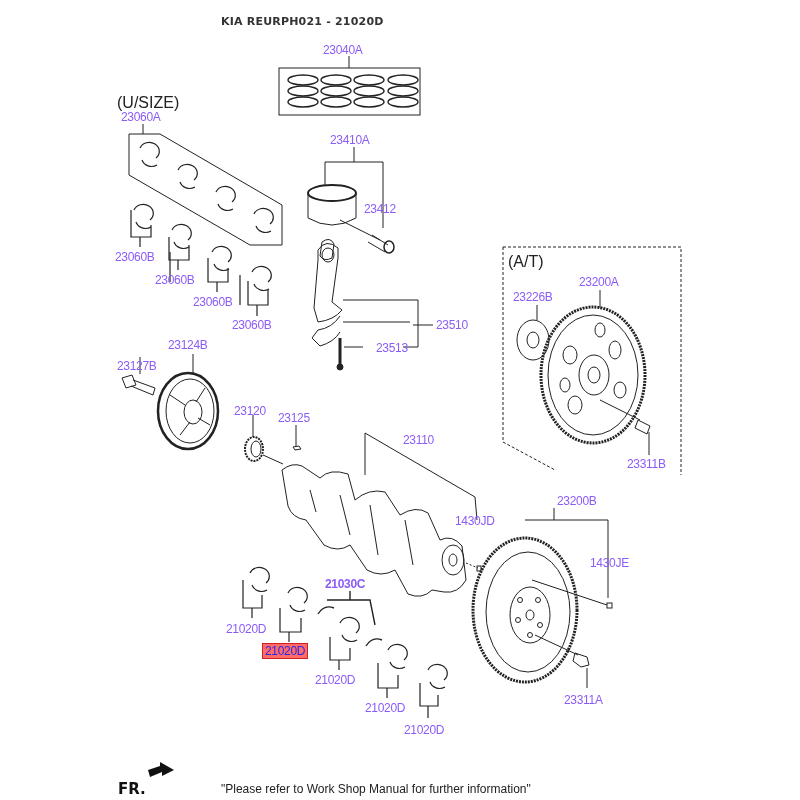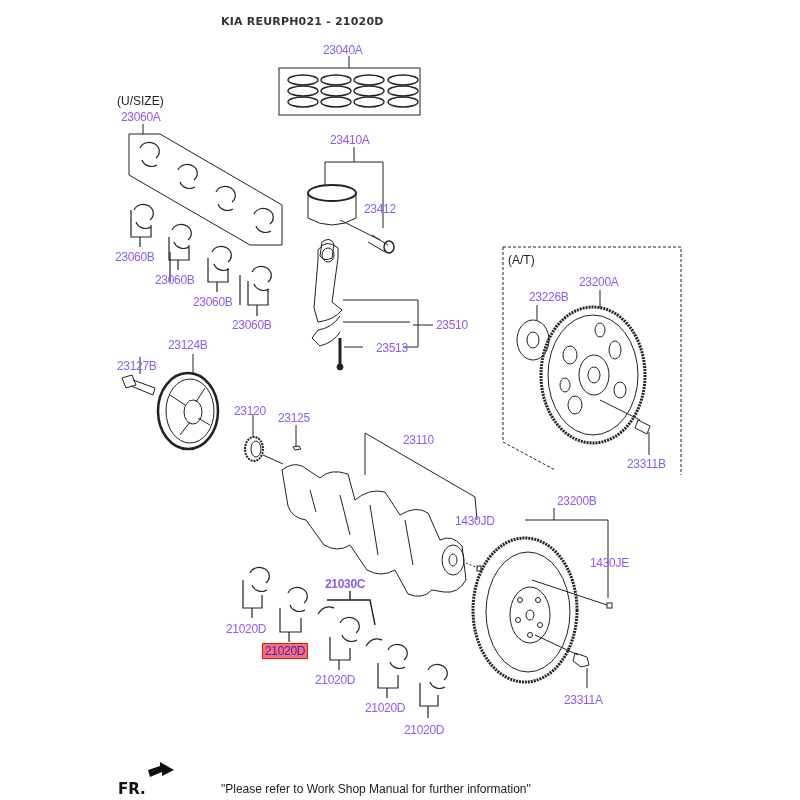--- a/index.html
+++ b/index.html
@@ -1,19 +1,19 @@
 <!DOCTYPE html>
 <html><head>
 <meta charset="utf-8">
 <style>
   html, body { margin: 0; padding: 0; background: #ffffff; }
   body { width: 800px; height: 800px; position: relative; overflow: hidden; font-family: "DejaVu Sans", sans-serif; }
   .title { position: absolute; left: 221px; top: 15px; font-size: 11px; color: #333333; font-weight: bold; letter-spacing: 0.2px; }
   .lbl { position: absolute; font-family: "Liberation Sans", sans-serif; font-size: 12px; color: #8b5cf6; letter-spacing: -0.3px; white-space: nowrap; }
-  .lbl-black { position: absolute; font-family: "Liberation Sans", sans-serif; font-size: 12px; color: #222222; white-space: nowrap; }
+  .lbl-black { position: absolute; font-family: "Liberation Sans", sans-serif; font-size: 16px; color: #222222; white-space: nowrap; }
   .hl { background: rgba(255, 80, 80, 0.85); border: 1px solid #d02020; color: #2a2ae6; padding: 0 2px; }
   svg.art { position: absolute; left: 0; top: 0; }
   .fr { position: absolute; left: 118px; top: 780px; font-family: "DejaVu Sans", sans-serif; font-weight: bold; font-size: 15px; color: #111; }
   .note { position: absolute; left: 221px; top: 782px; font-family: "Liberation Sans", sans-serif; font-size: 12px; color: #222; }
 </style>
 </head>
 <body>
 
 <div class="title">KIA REURPH021 - 21020D</div>
 
@@ -198,21 +198,21 @@
 <div class="lbl" style="left:323px;top:43px;">23040A</div>
 <div class="lbl" style="left:121px;top:110px;">23060A</div>
 <div class="lbl" style="left:330px;top:133px;">23410A</div>
 <div class="lbl" style="left:364px;top:202px;">23412</div>
 <div class="lbl" style="left:115px;top:250px;">23060B</div>
 <div class="lbl" style="left:155px;top:273px;">23060B</div>
 <div class="lbl" style="left:193px;top:295px;">23060B</div>
 <div class="lbl" style="left:232px;top:318px;">23060B</div>
 <div class="lbl" style="left:436px;top:318px;">23510</div>
 <div class="lbl" style="left:366px;top:341px;margin-left:10px;">23513</div>
-<div class="lbl" style="left:513px;top:290px;margin-left:16px;">23226B</div>
+<div class="lbl" style="left:513px;top:290px;">23226B</div>
 <div class="lbl" style="left:579px;top:275px;">23200A</div>
 <div class="lbl" style="left:627px;top:457px;">23311B</div>
 <div class="lbl" style="left:117px;top:347px;margin-top:12px;">23127B</div>
 <div class="lbl" style="left:168px;top:338px;">23124B</div>
 <div class="lbl" style="left:234px;top:404px;">23120</div>
 <div class="lbl" style="left:278px;top:411px;">23125</div>
 <div class="lbl" style="left:403px;top:433px;">23110</div>
 <div class="lbl" style="left:455px;top:514px;">1430JD</div>
 <div class="lbl" style="left:557px;top:494px;">23200B</div>
 <div class="lbl" style="left:590px;top:556px;">1430JE</div>

